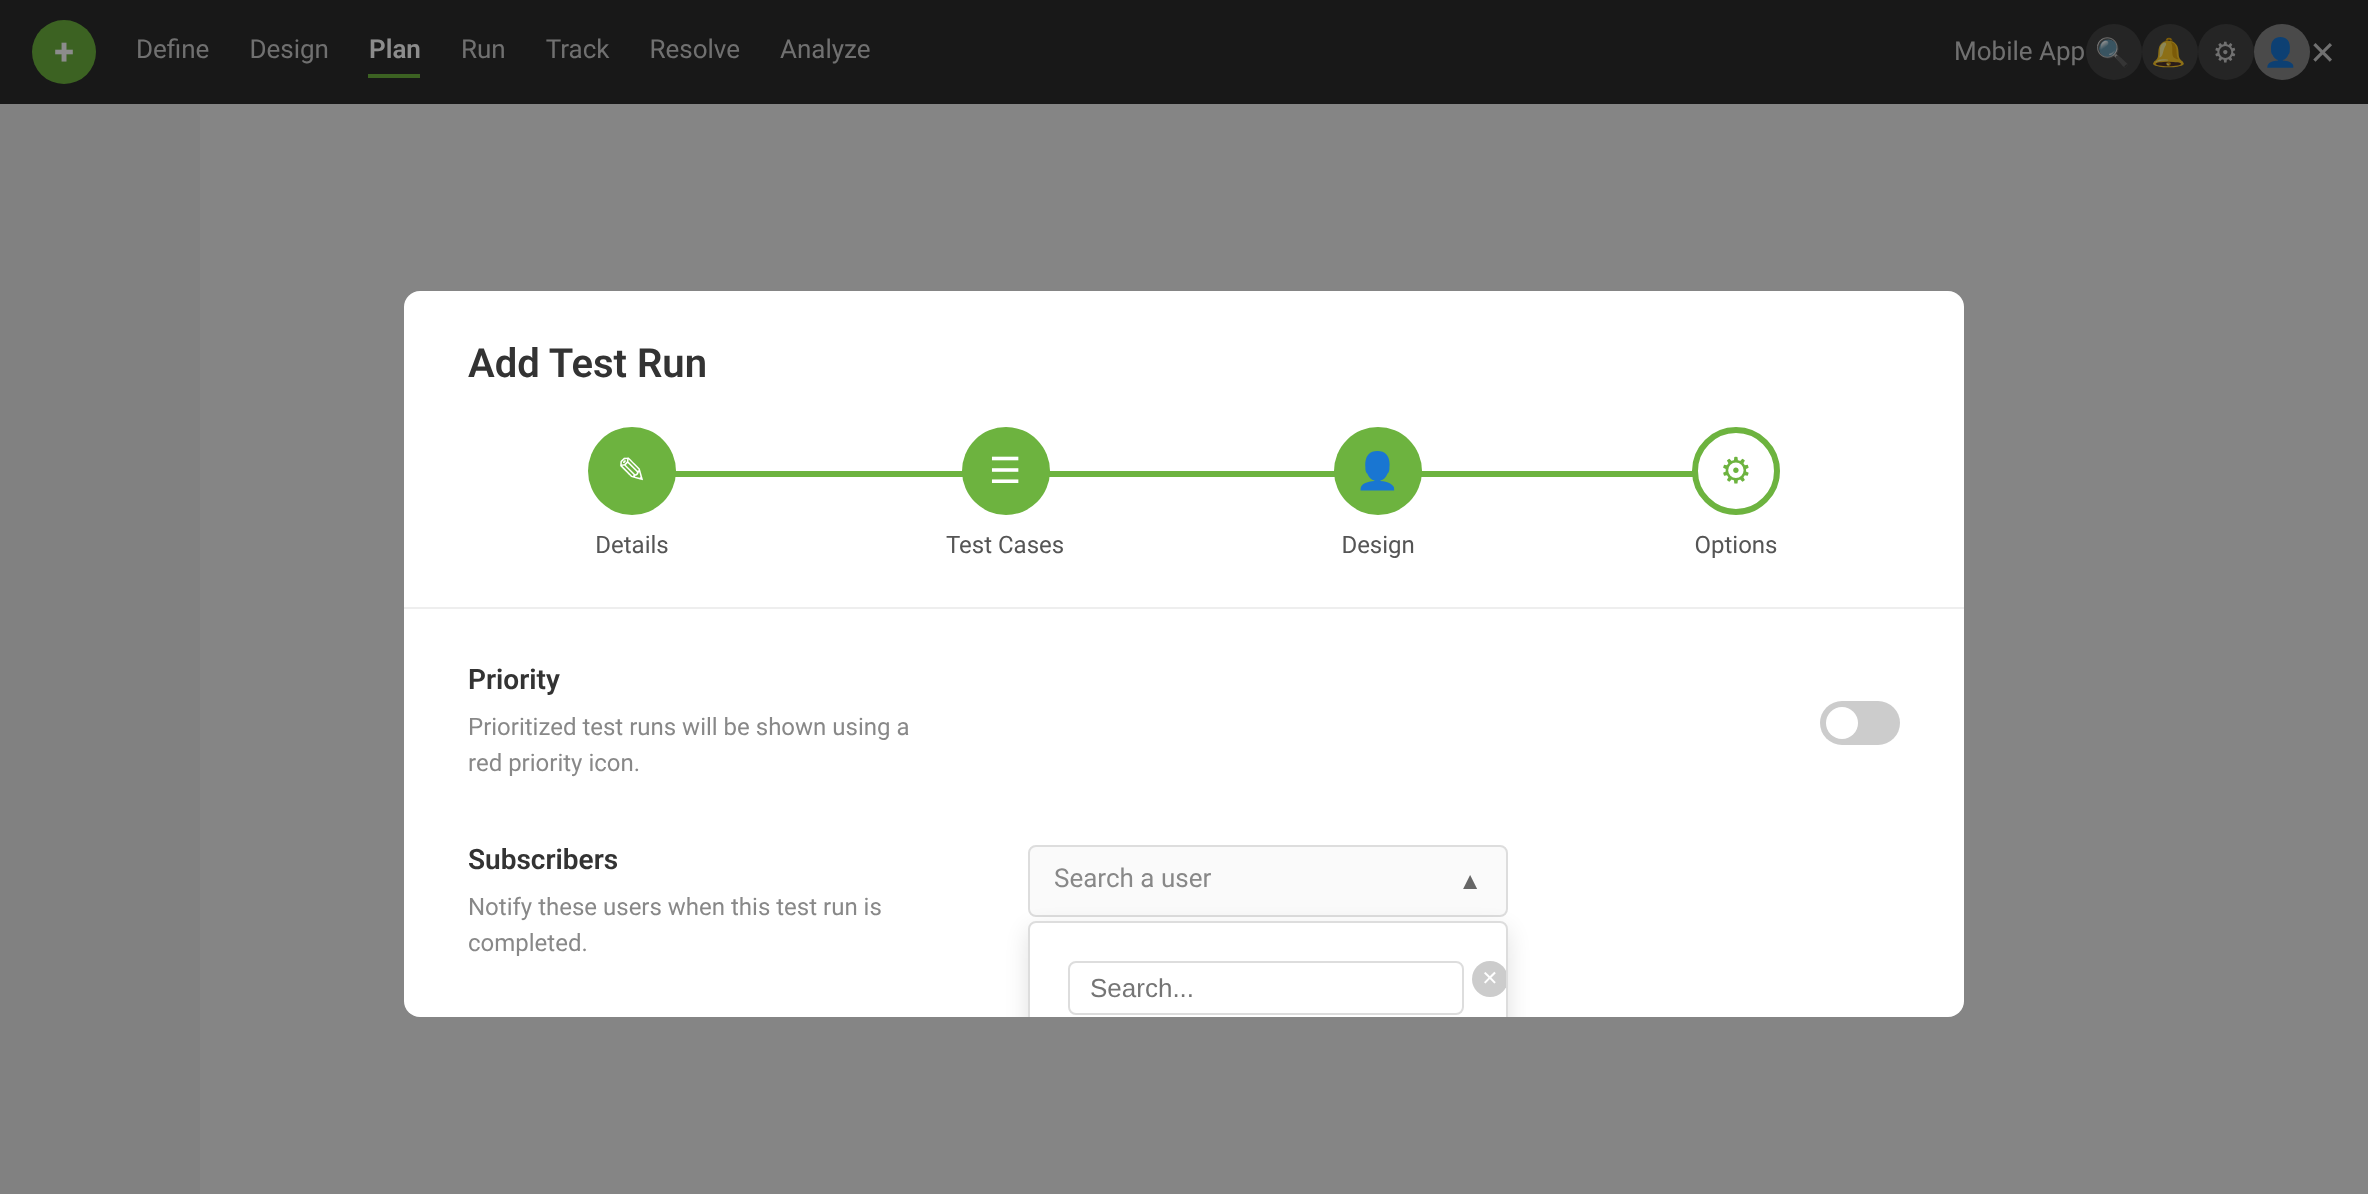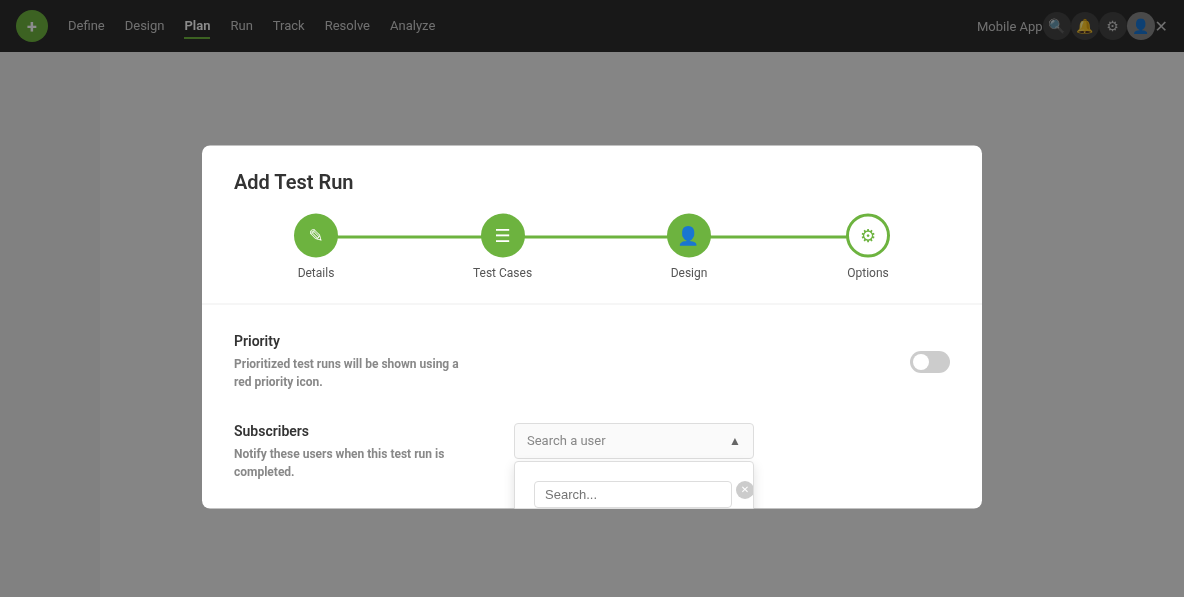--- a/index.html
+++ b/index.html
@@ -214,21 +214,20 @@
     .section-title {
       font-size: 14px;
       font-weight: 600;
       color: #333;
       margin-bottom: 6px;
     }
     .section-desc {
       font-size: 12px;
       color: #888;
       line-height: 1.5;
-      font-weight: bold;
     }
     .section-right {
       flex: 1;
       display: flex;
       justify-content: flex-end;
       align-items: flex-start;
     }
 
     
     .toggle {

